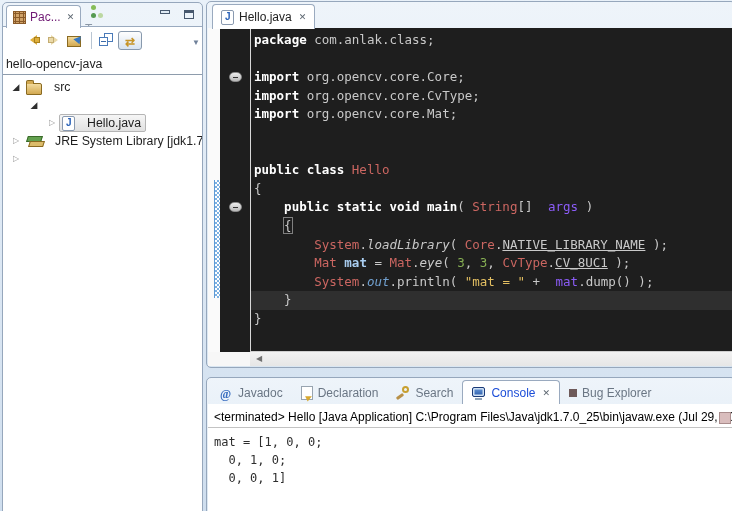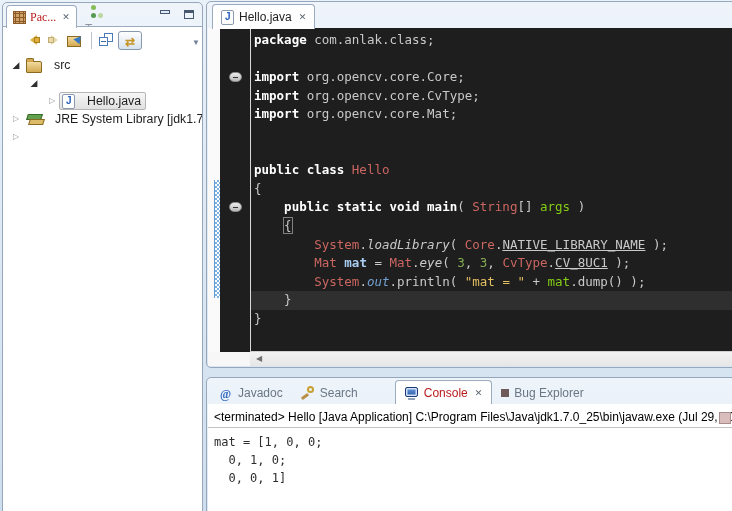--- a/index.html
+++ b/index.html
@@ -8,21 +8,21 @@
        font-family:"Liberation Sans",sans-serif;-webkit-font-smoothing:antialiased;}
   .panel{position:absolute;border:1px solid #96a7bc;border-radius:5px;
          background:linear-gradient(#eef4fa,#d9e6f2);box-sizing:border-box;}
 
   
   .leftpanel{left:2px;top:2px;width:201px;height:520px;}
   .ltabrow{position:relative;height:24px;}
   .ltab{position:absolute;top:2px;height:22px;display:flex;align-items:center;gap:4px;
         padding:0 6px;font-size:12px;color:#8a96a4;white-space:nowrap;}
   .ltab.active{background:#fff;border:1px solid #9aaabf;border-bottom:none;
-               border-radius:4px 4px 0 0;color:#b91c1c;z-index:3;font-family:Liberation Serif, serif;}
+               border-radius:4px 4px 0 0;color:#701a75;z-index:3;}
   .lbody{position:absolute;left:0;right:0;top:23px;bottom:0;background:#fff;
          border-top:1px solid #9aaabf;overflow:hidden;}
   .winbtns{position:absolute;right:8px;top:7px;display:flex;gap:14px;align-items:center;}
   .i-minimize{width:10px;height:9px;position:relative;}
   .i-minimize::after{content:"";position:absolute;top:0;left:0;width:8px;height:2px;
                      border:1px solid #47586e;background:#dfeaf4;}
   .i-maximize{width:10px;height:9px;border:1px solid #47586e;border-top:3px solid #47586e;
               background:#ecf3fa;box-sizing:border-box;}
 
   .ltoolbar{display:flex;align-items:center;height:22px;padding:2px 2px 2px 22px;gap:4px;}
@@ -118,40 +118,40 @@
   .fold{position:absolute;left:9px;width:13px;height:10px;border:1px solid #8a8a8a;
         border-radius:5px;background:linear-gradient(#ececec,#b9b9b9);box-sizing:border-box;}
   .fold::after{content:"";position:absolute;left:3px;top:4px;width:5px;height:1px;background:#333;}
   .codewrap{position:absolute;left:43px;top:0;right:0;bottom:0;padding:3px 0 0 3px;
             font-family:"DejaVu Sans Mono",monospace;font-size:12.5px;}
   .cl{height:18.6px;line-height:18.6px;white-space:pre;}
   .cl.cur{background:#2f2f2f;margin-left:-3px;padding-left:3px;}
   .kw{color:#ffffff;font-weight:bold;}
   .pl{color:#c9c9c9;}
   .ty{color:#cb6661;margin-top:8px;}
-  .va{color:#84cc16;}
+  .va{color:#8b5cf6;margin-left:8px;}
   .fi{color:#71a0cf;font-style:italic;}
   .de{color:#a9cdf0;font-weight:bold;}
   .mi{color:#c9c9c9;font-style:italic;}
   .co{color:#c9c9c9;text-decoration:underline;}
   .nu{color:#86af53;}
   .st{color:#e3bf62;}
   .bx{color:#c9c9c9;outline:1px solid #808080;}
   .scorner{position:absolute;left:1px;bottom:1px;width:42px;height:14px;background:#f7f7f7;}
   .hscroll{position:absolute;left:43px;right:1px;bottom:1px;height:14px;
            background:linear-gradient(#f2f2f2,#e6e6e6);border-top:1px solid #cfcfcf;}
   .sarrow{position:absolute;left:6px;top:2px;font-size:8px;color:#707070;}
 
   
   .bottompanel{left:206px;top:377px;width:530px;height:150px;border-radius:5px;}
   .btabrow{position:relative;height:27px;display:flex;align-items:flex-end;padding-left:4px;}
   .btab{height:24px;display:flex;align-items:center;gap:5px;padding:0 9px;font-size:12px;
         color:#6a7684;white-space:nowrap;}
   .btab.active{background:#fff;border:1px solid #9aaabf;border-bottom:none;
-        border-radius:4px 4px 0 0;color:#b91c1c;margin-left:28px;}
+        border-radius:4px 4px 0 0;color:#1d4ed8;}
   .bbody{position:absolute;left:1px;right:1px;top:26px;bottom:1px;background:#fff;
          overflow:hidden;}
   .conheader{font-size:12px;color:#000;padding:6px 0 3px 6px;border-bottom:1px solid #c3c3c3;
              white-space:nowrap;}
   .conout{font-family:"DejaVu Sans Mono",monospace;font-size:12px;color:#2e2e2e;
           padding:5px 0 0 6px;}
   .conline{height:18px;line-height:18px;white-space:pre;}
   .console-mini-icon{position:absolute;right:3px;top:8px;width:10px;height:10px;
           background:#d9bdbd;border:1px solid #a98c8c;}
 
@@ -203,20 +203,21 @@
     <div class="lbody">
       <div class="ltoolbar">
           <span class="tbi i-back"></span>
           <span class="tbi i-forward"></span>
           <span class="tbi i-up"></span>
           <span class="tbi i-separator"></span>
           <span class="tbi i-collapse-all"></span>
           <span class="tbi i-link-with-editor"></span>
           <span class="tbi i-view-menu"></span>
         </div>
+      <div class="project-label">hello-opencv-java</div>
       <div class="tree">
           <div class="trow" style="padding-left: 6px;">
             <span class="arrow expanded">◢</span>
             <span class="selwrap">
               <span class="tic i-package-folder"></span>
               <span class="tlabel">src</span>
             </span>
           </div>
           <div class="trow" style="padding-left: 24px;">
             <span class="arrow expanded">◢</span>
@@ -283,20 +284,24 @@
     </div>
   </section>
 
   <section class="panel bottompanel">
     <div class="btabrow">
         <div class="btab">
           <span class="tic i-javadoc"></span>
           <span>Javadoc</span>
         </div>
         <div class="btab">
+          <span class="tic i-declaration"></span>
+          <span>Declaration</span>
+        </div>
+        <div class="btab">
           <span class="tic i-search"></span>
           <span>Search</span>
         </div>
         <div class="btab active">
           <span class="tic i-console"></span>
           <span>Console</span>
           <span class="close"></span>
         </div>
         <div class="btab">
           <span class="tic i-square"></span>

